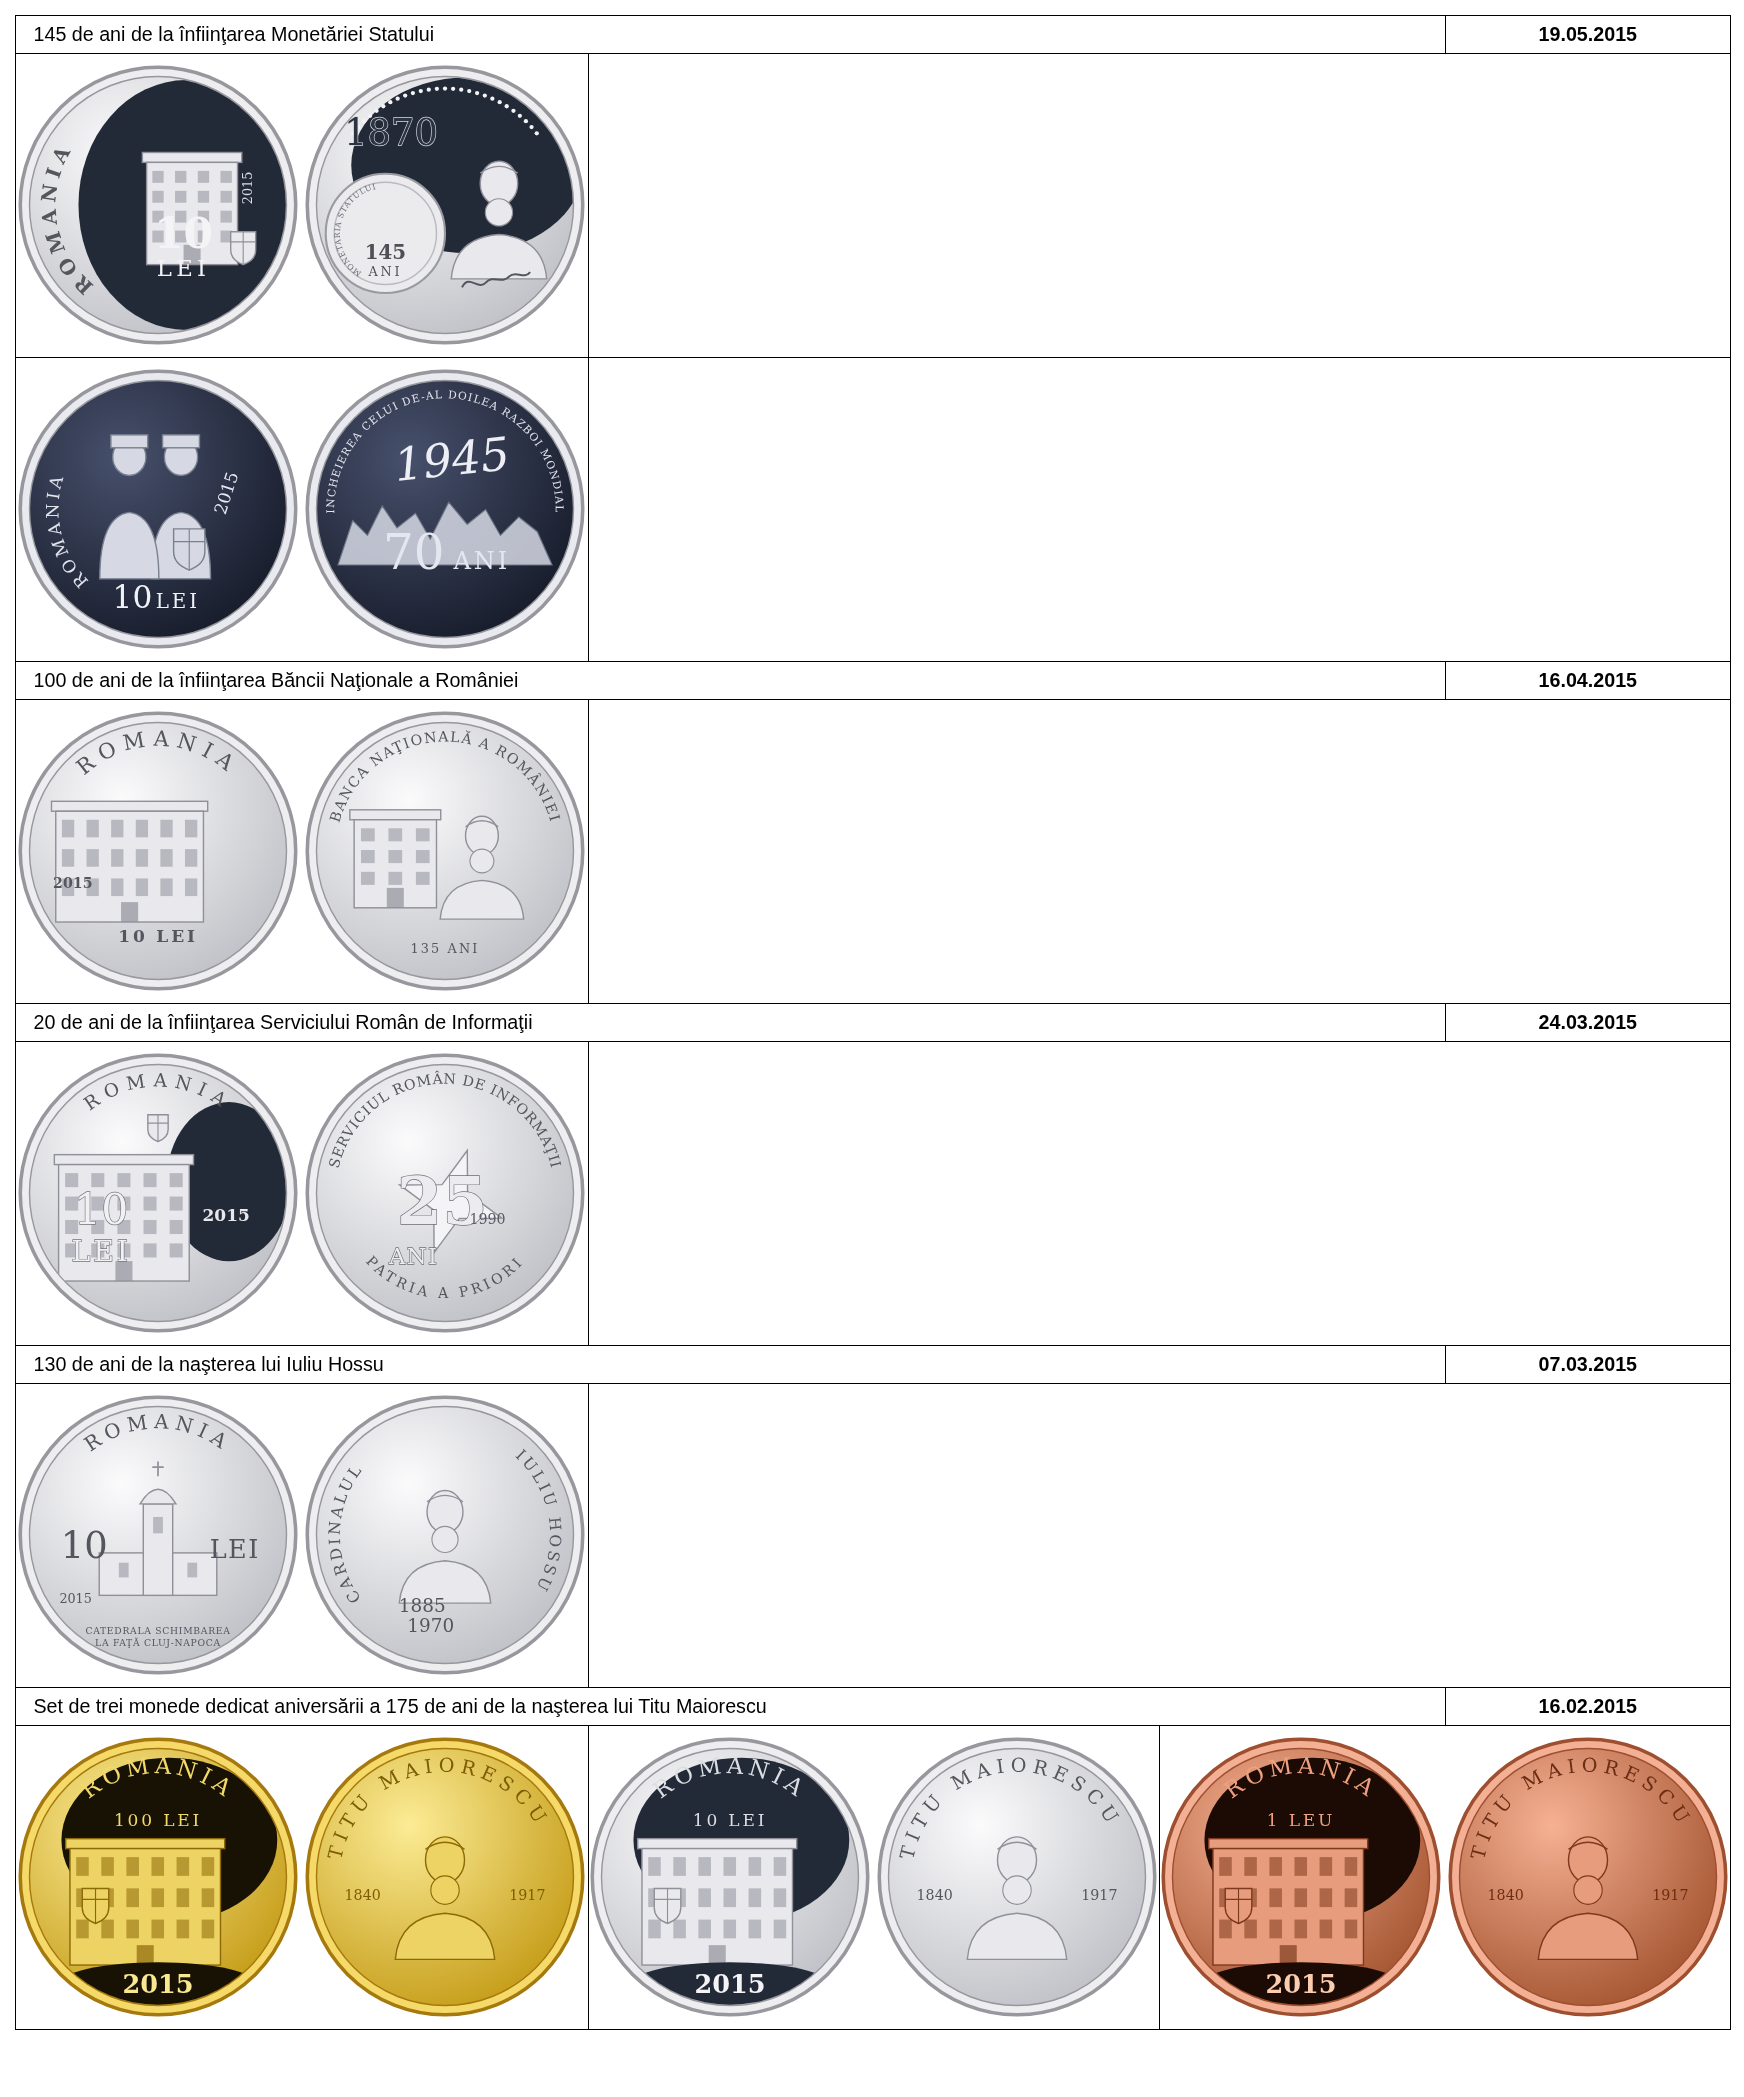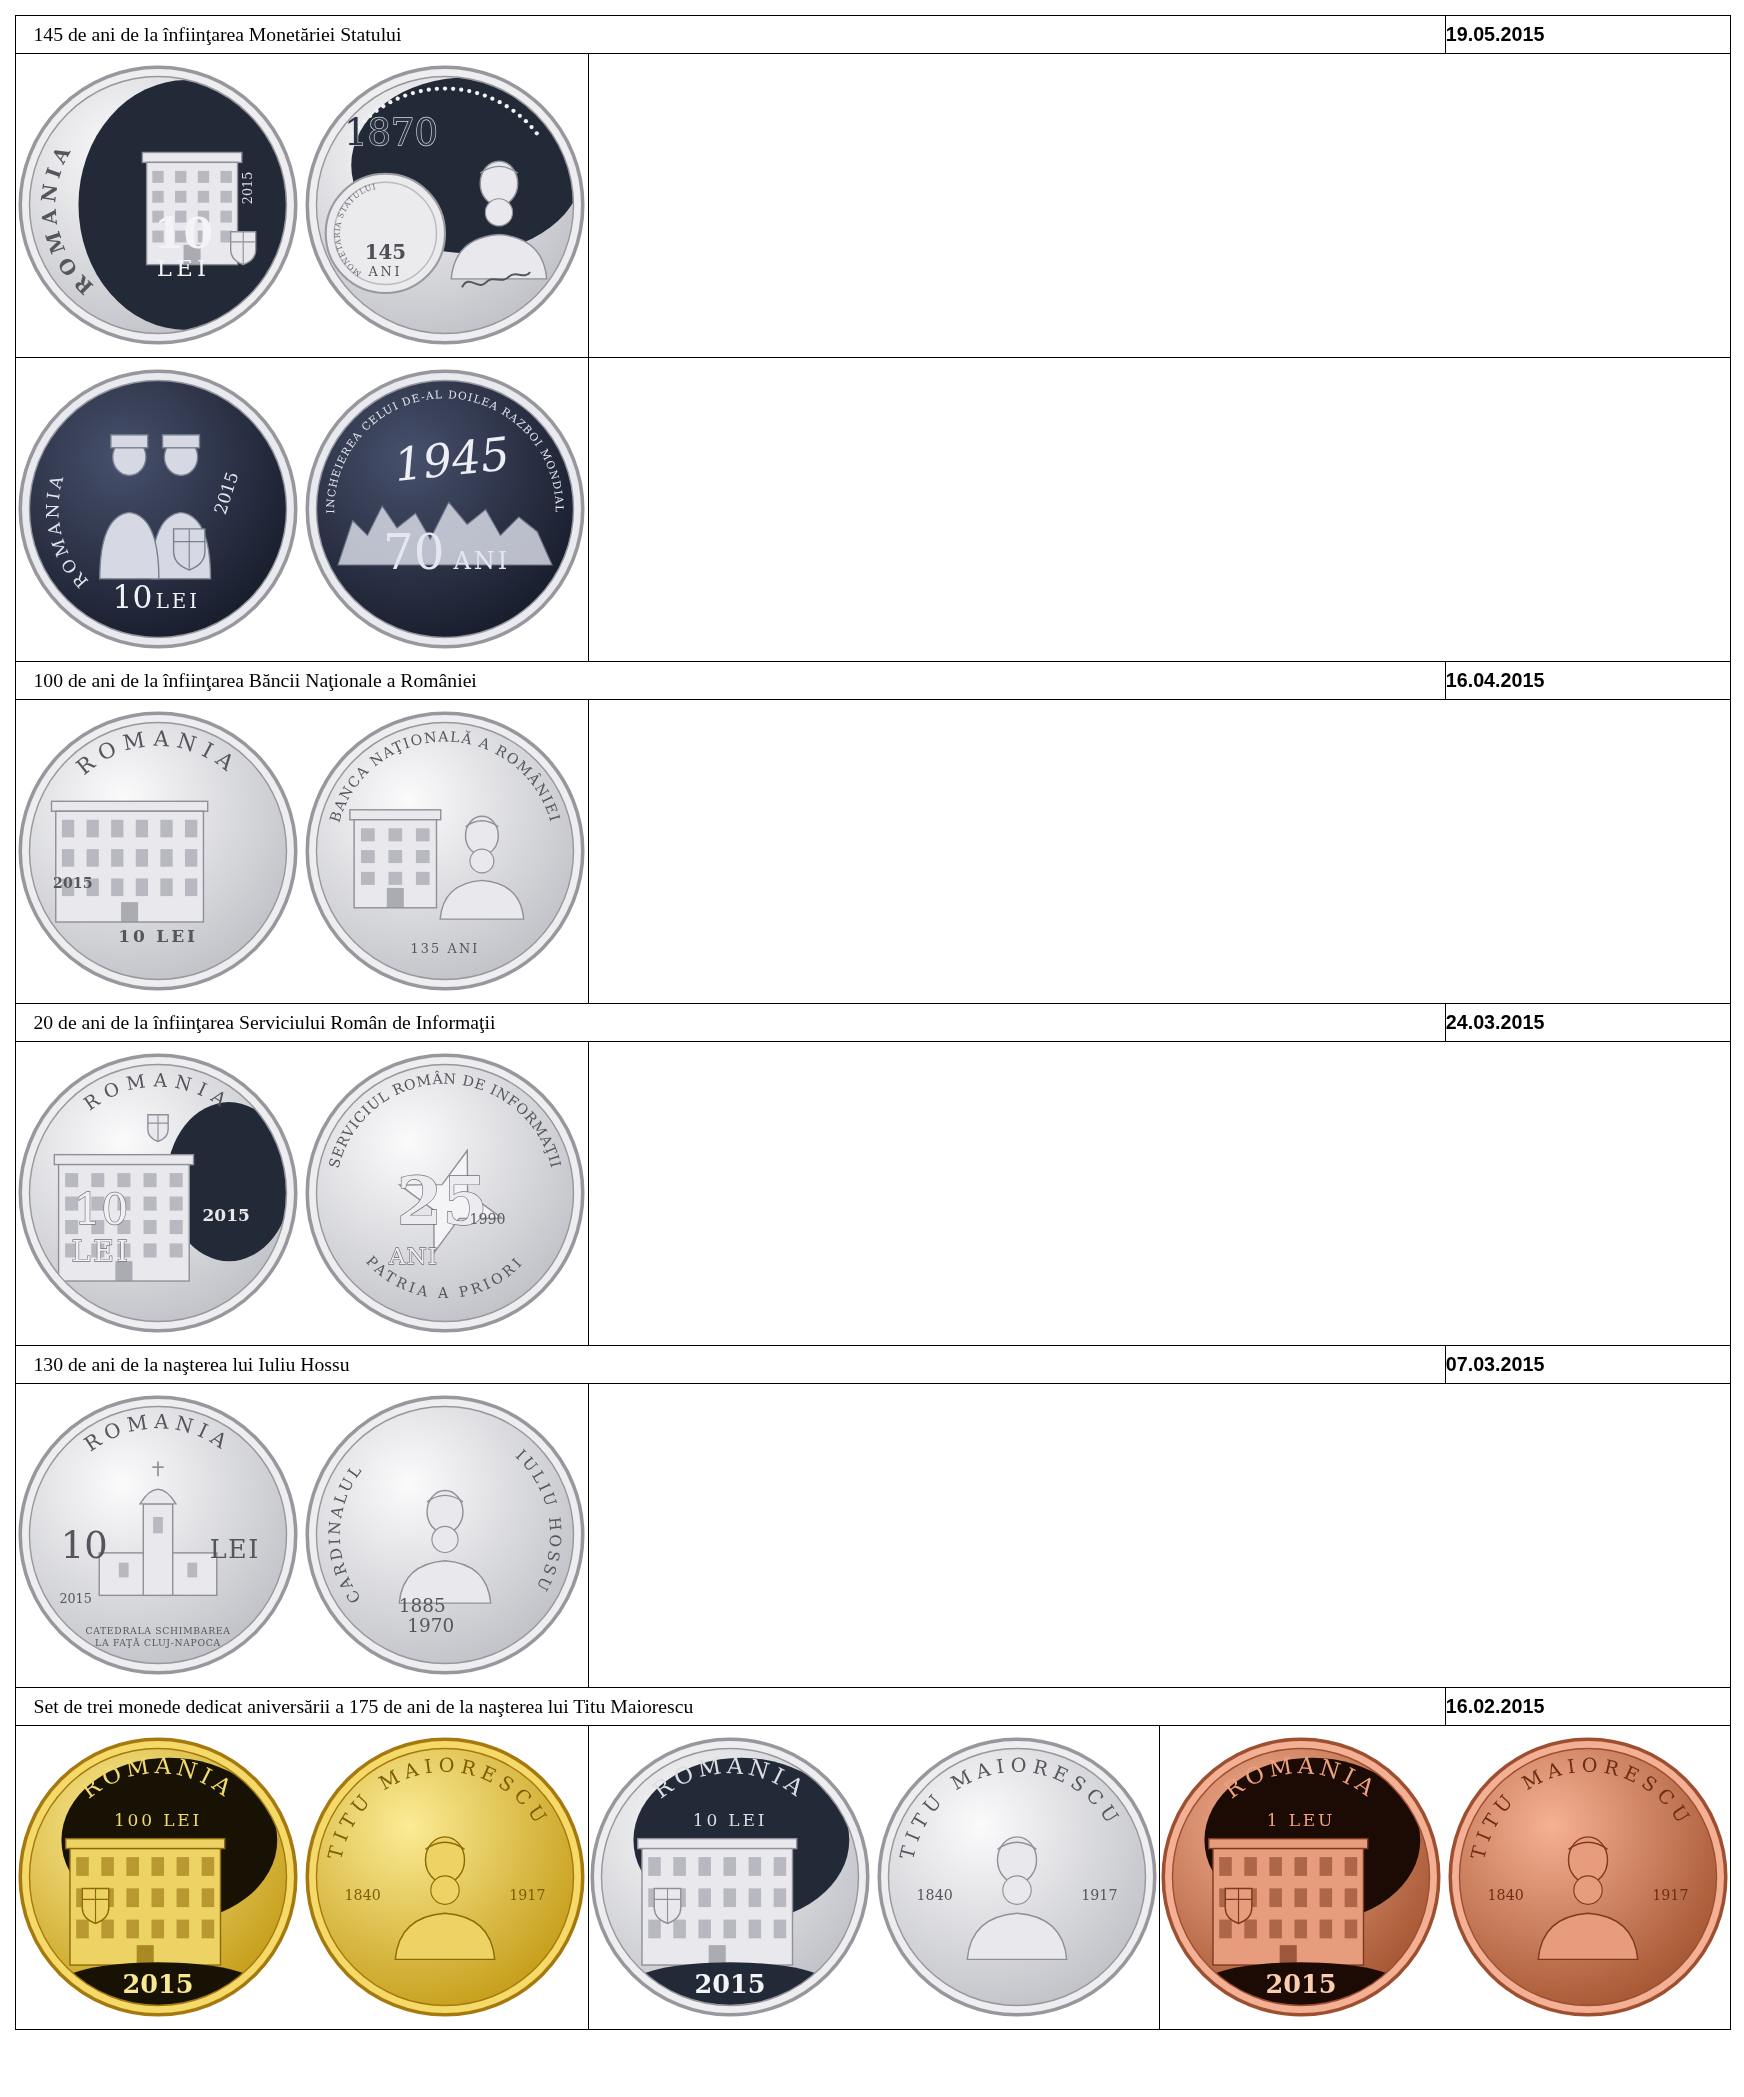--- a/index.html
+++ b/index.html
@@ -1,22 +1,22 @@
 <!DOCTYPE html>
 <html><head>
 <meta charset="utf-8">
 <style>
   html,body{margin:0;padding:0;background:#ffffff;}
   body{width:1745px;height:2097px;position:relative;font-family:"Liberation Sans",sans-serif;overflow:hidden;}
   .wrap{position:absolute;left:14.8px;top:14.8px;}
   table.issues{border-collapse:collapse;table-layout:fixed;width:1715px;}
   td{border:1px solid #000;padding:0;vertical-align:middle;}
   tr.trow td{height:37px;}
-  td.tcell{font-size:19.7px;color:#000;padding-left:17.7px;white-space:nowrap;overflow:hidden;font-family:Liberation Serif, serif;}
-  td.dcell{font-size:19.7px;font-weight:bold;text-align:left;}
+  td.tcell{font-size:19.7px;color:#000;padding-left:17.7px;white-space:nowrap;overflow:hidden;}
+  td.dcell{font-size:19.7px;font-weight:bold;text-align:center;}
   tr.irow td{height:303px;}
   .coinbox{display:flex;justify-content:center;align-items:center;gap:3px;height:303px;overflow:hidden;}
   svg.coin{width:284px;height:284px;flex:0 0 auto;display:block;}
 </style>
 </head>
 <body>
 
 <div class="wrap">
   <table class="issues">
     <colgroup>

